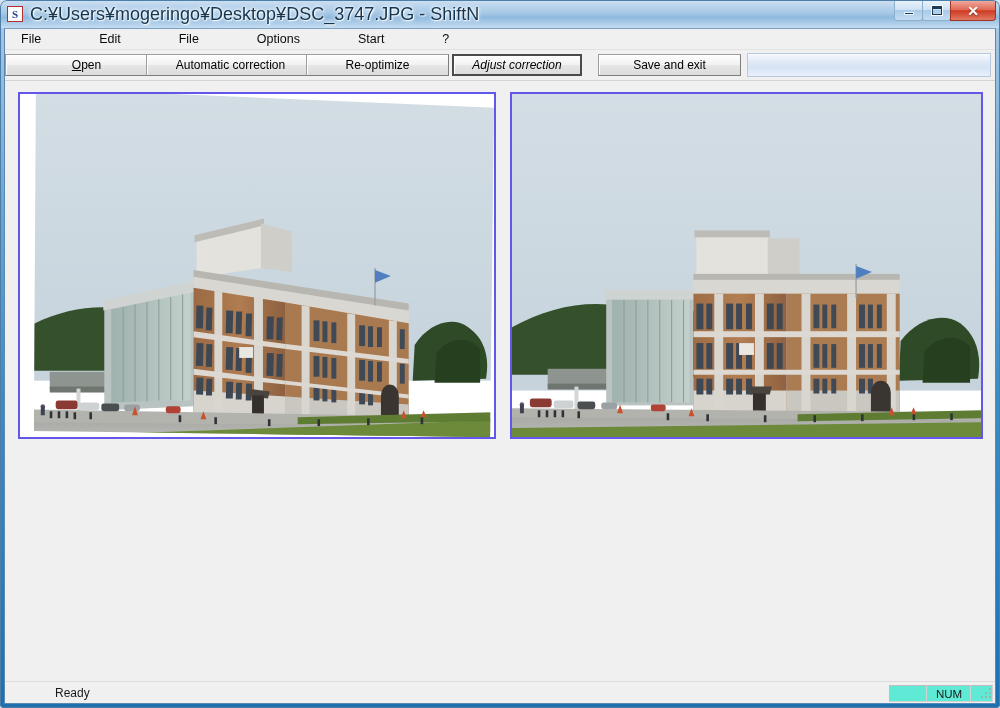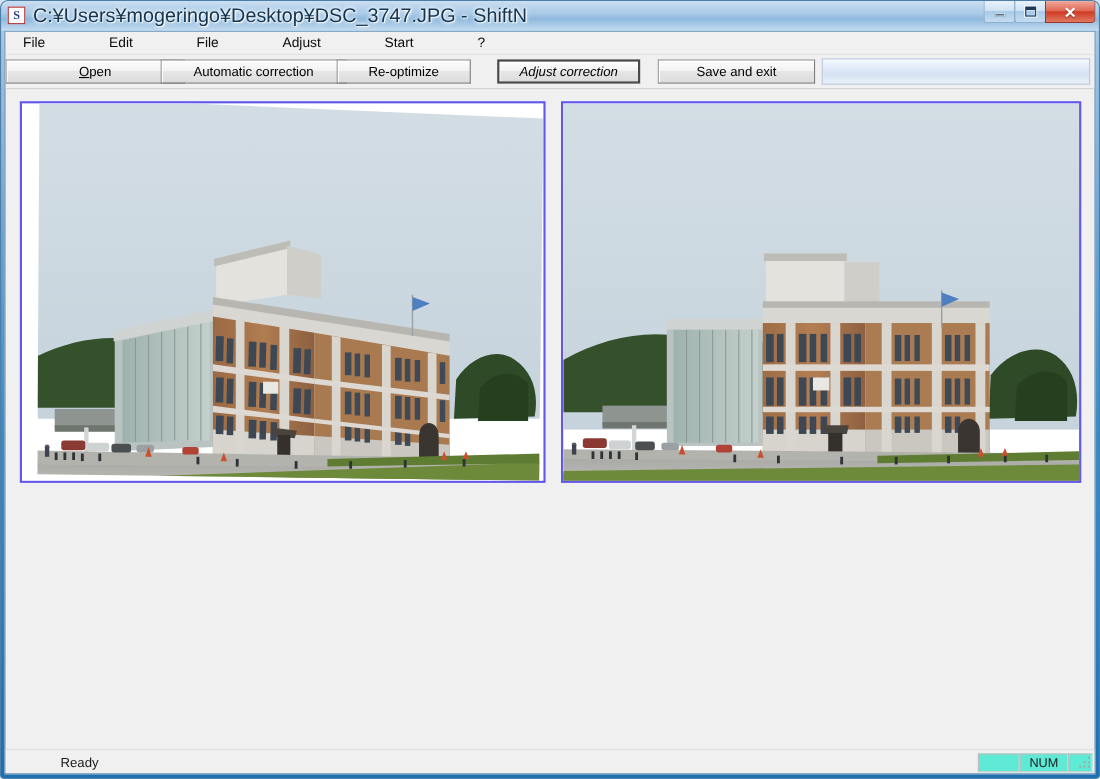--- a/index.html
+++ b/index.html
@@ -258,31 +258,31 @@
       </div>
     </div>
   </div>
 
   <div id="client">
 
     <div id="menubar">
       <div class="menu-item">File</div>
       <div class="menu-item">Edit</div>
       <div class="menu-item">File</div>
-      <div class="menu-item">Adjust</div>
+      <div class="menu-item">Options</div>
       <div class="menu-item">Start</div>
       <div class="menu-item">?</div>
     </div>
 
     <div id="toolbar">
       <div class="tb-btn" style="left:0;  width:163px;">
         <span><u class="accel">O</u>pen</span>
       </div>
       <div class="tb-btn" style="left:141px; width:169px;">Automatic correction</div>
-      <div class="tb-btn" style="left:301px; width:122px;">Re-optimize</div>
+      <div class="tb-btn" style="left:301px; width:143px;">Re-optimize</div>
       <div class="tb-btn default" style="left:447px; width:130px;font-style:italic;">Adjust correction</div>
       <div class="tb-btn" style="left:593px; width:143px;">Save and exit</div>
       <div id="tb-filler" style="left:742px; width:244px;"></div>
     </div>
 
     <div class="img-panel" id="panel-left" style="left:13px; top:63px; width:478px; height:347px;">
       <svg class="scene" viewBox="0 0 478 347" preserveAspectRatio="none">
         <defs>
           <clipPath id="clipL">
             <polygon points="16,-6 478,14 474,347 14,341"></polygon>

